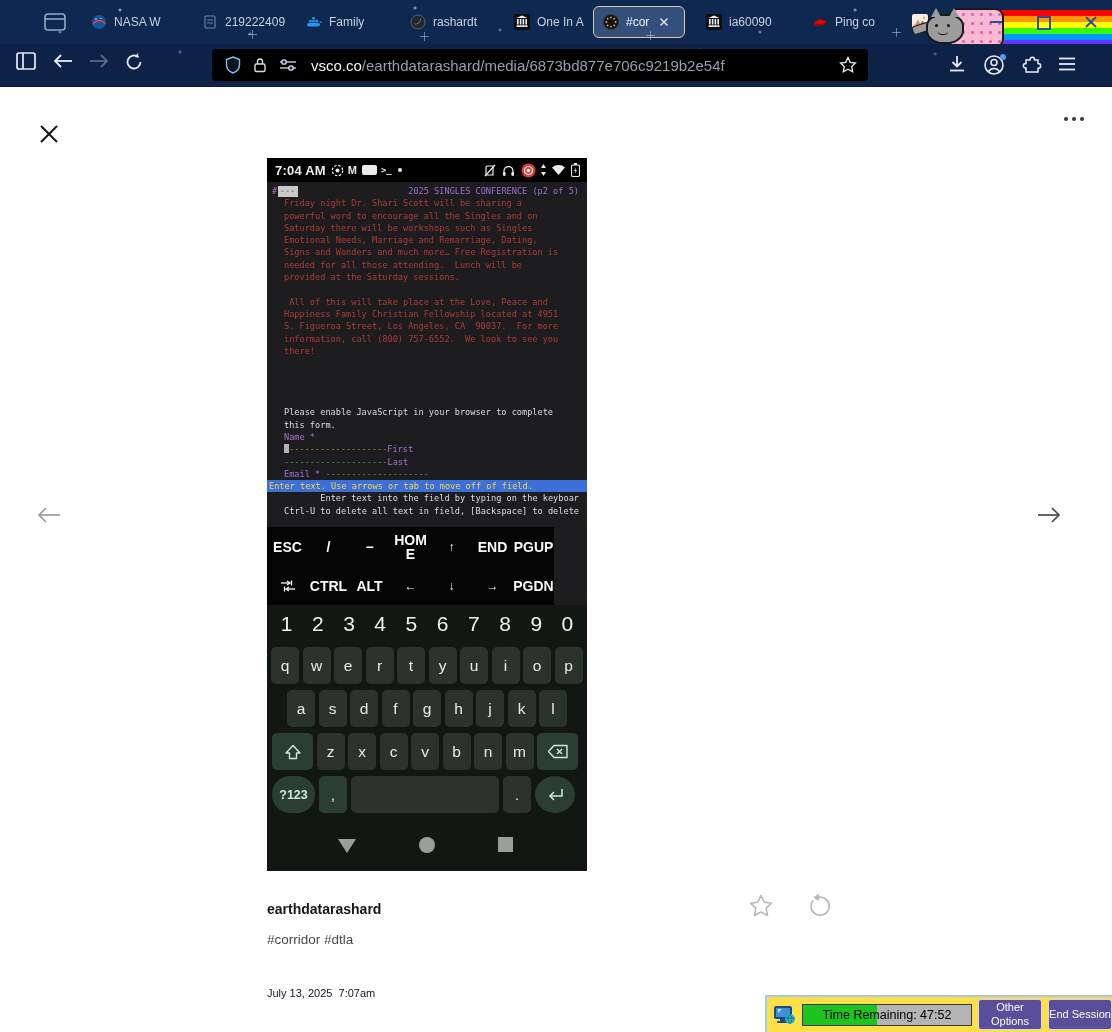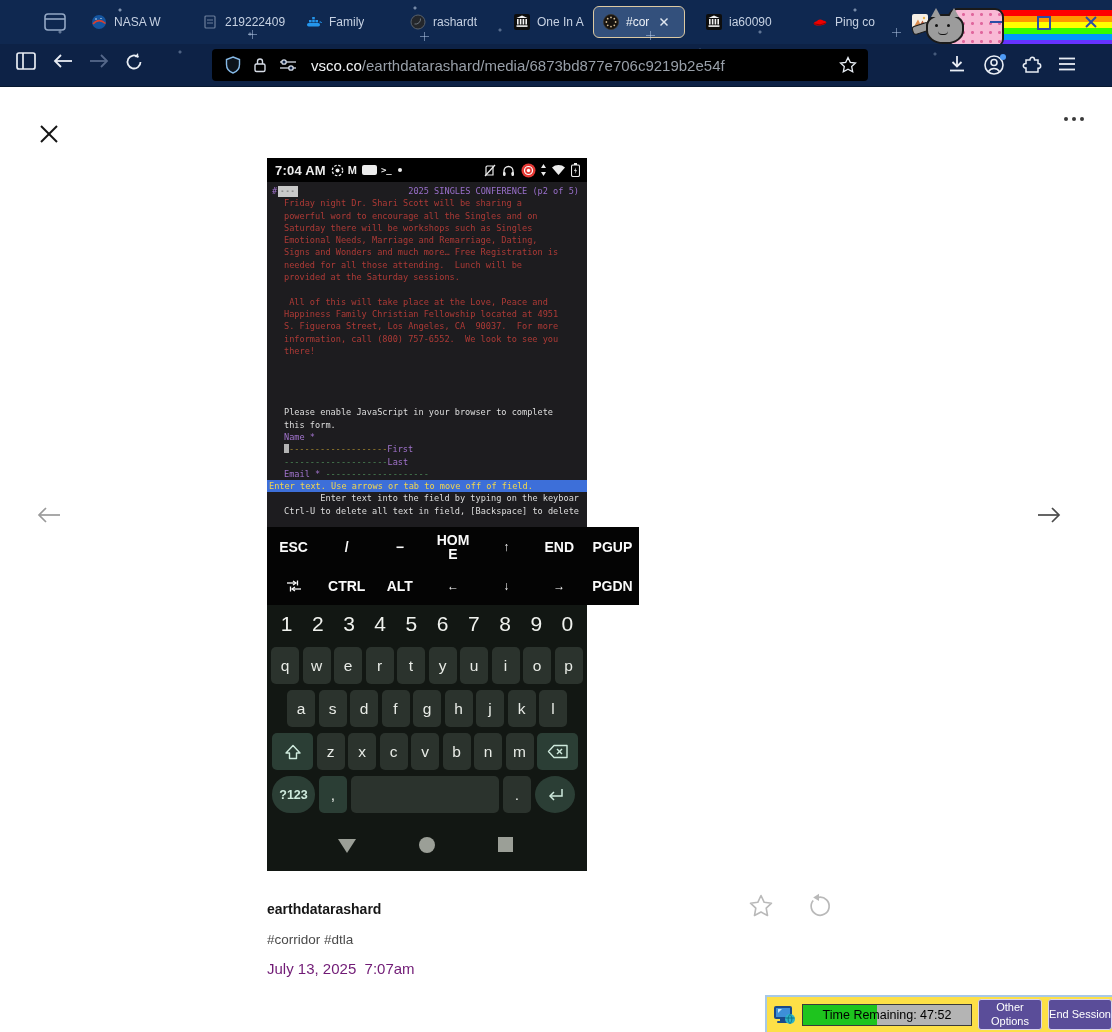--- a/index.html
+++ b/index.html
@@ -85,21 +85,21 @@
   .purple{color:#a173cc;}
   .ydash{color:#a5892e;}
   .gdash{color:#4d8a58;}
   .t-bluebar{height:12.3px;background:#3d6fd9;color:#f3d64d;padding-left:2px;white-space:pre;}
   .t-right{text-align:right;padding-right:8px;padding-left:0;}
   .curblock{display:inline-block;width:5px;height:9px;background:#b3b3b3;vertical-align:-1px;}
   .promptblock{display:inline-block;background:#c9c9c9;color:#2a2a2a;font-size:7px;
     line-height:10px;height:11px;padding:0 2px;letter-spacing:1px;}
 
   
-  #pspecial{position:absolute;left:0;top:369px;width:372px;height:78px;background:#040404;
+  #pspecial{position:absolute;left:0;top:369px;width:287px;height:78px;background:#040404;
     display:flex;flex-direction:column;color:#fafafa;font-weight:bold;font-size:14px;}
   .sprow{flex:1;display:flex;align-items:center;}
   .spcell{flex:1;display:flex;align-items:center;justify-content:center;}
   .spcell.arrow{font-size:12px;font-weight:normal;}
   .wrapHome{display:inline-block;width:34px;word-break:break-all;text-align:center;line-height:14px;}
 
   
   #pkeyb{position:absolute;left:0;top:447px;width:320px;height:266px;background:#121713;}
   #numrow{position:absolute;left:4px;top:3px;width:312px;height:32px;display:flex;}
   #numrow div{flex:1;display:flex;align-items:center;justify-content:center;
@@ -114,21 +114,21 @@
   .key.space{width:148px;}
   
   .andtri{position:absolute;width:0;height:0;border-left:9px solid transparent;
     border-right:9px solid transparent;border-top:14px solid #9b9f97;}
   .andcirc{position:absolute;width:16px;height:16px;border-radius:50%;background:#9b9f97;}
   .andsq{position:absolute;width:15px;height:15px;background:#9b9f97;}
 
   
   #username{position:absolute;left:267px;top:814px;font-size:14px;font-weight:bold;color:#161616;}
   #caption{position:absolute;left:267px;top:845px;font-size:13.5px;color:#4a4a4a;}
-  #dateline{position:absolute;left:267px;top:873px;font-size:15px;color:#701a75;}
+  #dateline{position:absolute;left:267px;top:900px;font-size:11px;color:#0f172a;}
 
   
   #session{position:absolute;left:765px;top:908px;width:347px;height:37px;background:#fde047;
     border-top:2px solid #a7c9e8;border-left:2px solid #a7c9e8;
     display:flex;align-items:center;gap:6px;padding-left:5px;box-sizing:border-box;}
   #progress{position:relative;width:168px;height:20px;background:#b4b4b4;border:1px solid #3a3a3a;}
   #progfill{position:absolute;left:0;top:0;height:100%;width:44%;background:#1ec41e;}
   #progtext{position:absolute;left:0;top:0;width:100%;height:100%;display:flex;align-items:center;
     justify-content:center;color:#000;font-size:12.5px;white-space:pre;}
   .sbtn{width:62px;height:29px;background:#5a4d99;border:1px solid #d8d4f0;border-radius:3px;

